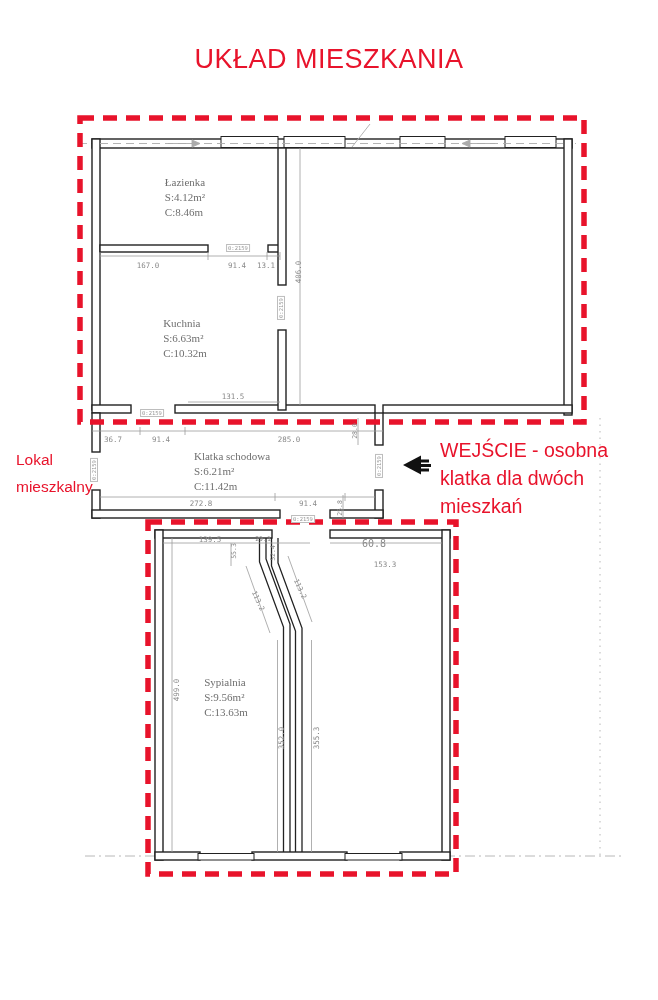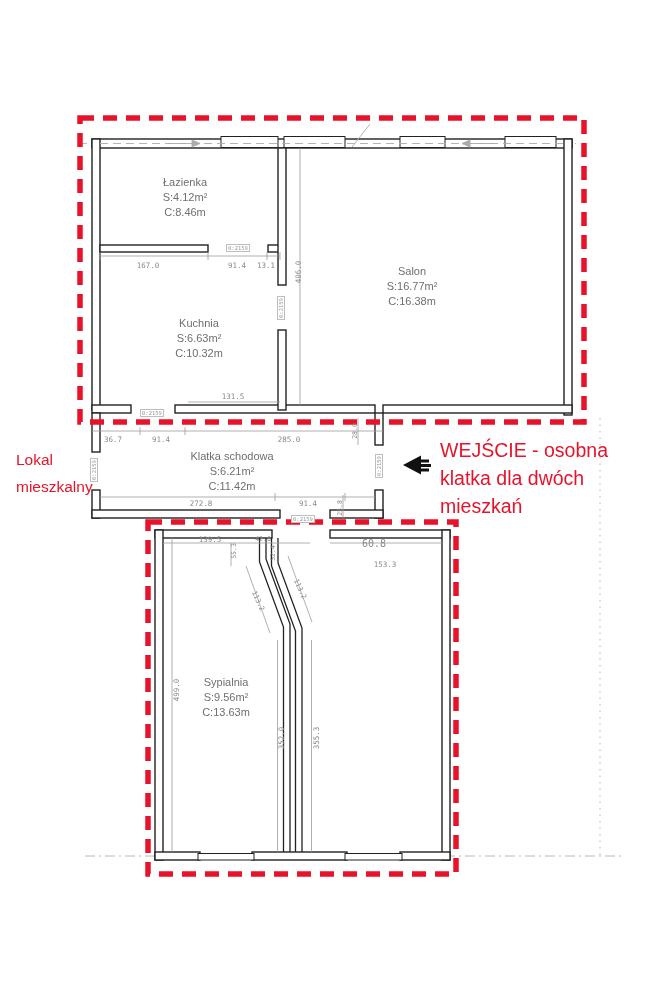--- a/index.html
+++ b/index.html
@@ -9,22 +9,22 @@
   #title{position:absolute;top:44px;left:0;width:658px;text-align:center;
          font-size:27px;letter-spacing:.5px;white-space:nowrap;}
   #lokal-note{position:absolute;left:16px;top:446px;width:90px;
          font-size:15.5px;line-height:27px;}
   #entrance-note{position:absolute;left:440px;top:436px;width:168px;
          font-size:19.5px;line-height:28px;}
   #footer-note{position:absolute;left:100px;top:884px;width:500px;
          font-size:15.5px;line-height:23px;}
   #plan-svg{position:absolute;left:0;top:0;}
   #label-layer{position:absolute;left:0;top:0;width:658px;height:1000px;}
-  .room{position:absolute;transform:translateX(-50%);text-align:center;
-        font-family:Liberation Sans, sans-serif;font-size:11px;line-height:15px;
+  .room{position:absolute;transform:translateX(-50%);
+        font-family:Liberation Serif, serif;font-size:11px;line-height:15px;
         color:#6f6f6f;white-space:nowrap;}
   .dim{position:absolute;font-family:"DejaVu Sans Mono",monospace;font-size:7.5px;
        color:#8a8a8a;white-space:nowrap;}
   .door{position:absolute;font-family:"DejaVu Sans Mono",monospace;font-size:5.5px;
        color:#979797;background:#fff;border:.5px solid #bdbdbd;padding:0 1px;white-space:nowrap;}
 </style>
 </head>
 <body>
 
 <div id="stage">
@@ -134,26 +134,21 @@
       <rect x="421" y="468.5" width="8" height="3"></rect>
     </g>
   </svg>
 
   <div id="label-layer">
       <div class="room" style="left: 185px; top: 175px;">
         <div>Łazienka</div>
         <div>S:4.12m²</div>
         <div>C:8.46m</div>
       </div>
-      <div class="room" style="left: 412px; top: 264px;">
-        <div>Salon</div>
-        <div>S:16.77m²</div>
-        <div>C:16.38m</div>
-      </div>
-      <div class="room" style="left: 185px; top: 316px; margin-left: 14px;">
+      <div class="room" style="left: 185px; top: 316px;">
         <div>Kuchnia</div>
         <div>S:6.63m²</div>
         <div>C:10.32m</div>
       </div>
       <div class="room" style="left: 232px; top: 449px;">
         <div>Klatka schodowa</div>
         <div>S:6.21m²</div>
         <div>C:11.42m</div>
       </div>
       <div class="room" style="left: 226px; top: 675px;">
@@ -169,31 +164,32 @@
       <span class="dim" style="left: 113px; top: 439px; transform: translate(-50%, -50%) rotate(0deg);">36.7</span>
       <span class="dim" style="left: 161px; top: 439px; transform: translate(-50%, -50%) rotate(0deg);">91.4</span>
       <span class="dim" style="left: 289px; top: 439px; transform: translate(-50%, -50%) rotate(0deg);">285.0</span>
       <span class="dim" style="left: 355px; top: 431px; font-size: 6.5px; transform: translate(-50%, -50%) rotate(-90deg);">28.0</span>
       <span class="dim" style="left: 185px; top: 503px; transform: translate(-50%, -50%) rotate(0deg); margin-left: 16px;">272.8</span>
       <span class="dim" style="left: 308px; top: 503px; transform: translate(-50%, -50%) rotate(0deg);">91.4</span>
       <span class="dim" style="left: 374px; top: 499px; font-size: 10px; transform: translate(-50%, -50%) rotate(0deg); margin-top: 44px;">60.8</span>
       <span class="dim" style="left: 340px; top: 508px; font-size: 6.5px; transform: translate(-50%, -50%) rotate(-90deg);">25.8</span>
       <span class="dim" style="left: 210px; top: 539px; transform: translate(-50%, -50%) rotate(0deg);">139.5</span>
       <span class="dim" style="left: 234px; top: 551px; font-size: 6.5px; transform: translate(-50%, -50%) rotate(-90deg);">55.3</span>
-      <span class="dim" style="left: 263px; top: 539px; font-size: 6.5px; transform: translate(-50%, -50%) rotate(0deg);">42.0</span>
+      <span class="dim" style="left: 263px; top: 539px; font-size: 6.5px; transform: translate(-50%, -50%) rotate(0deg);">29.1</span>
       <span class="dim" style="left: 273px; top: 553px; font-size: 6.5px; transform: translate(-50%, -50%) rotate(-90deg);">52.4</span>
       <span class="dim" style="left: 385px; top: 564px; transform: translate(-50%, -50%) rotate(0deg);">153.3</span>
       <span class="dim" style="left: 258px; top: 601px; font-size: 7px; transform: translate(-50%, -50%) rotate(65deg);">113.2</span>
       <span class="dim" style="left: 300px; top: 589px; font-size: 7px; transform: translate(-50%, -50%) rotate(65deg);">113.2</span>
       <span class="dim" style="left: 176px; top: 690px; transform: translate(-50%, -50%) rotate(-90deg);">499.0</span>
       <span class="dim" style="left: 281px; top: 738px; transform: translate(-50%, -50%) rotate(-90deg);">352.0</span>
       <span class="dim" style="left: 316px; top: 738px; transform: translate(-50%, -50%) rotate(-90deg);">355.3</span>
       <span class="door" style="left: 238px; top: 248px; transform: translate(-50%, -50%) rotate(0deg);">0:2159</span>
       <span class="door" style="left: 152px; top: 413px; transform: translate(-50%, -50%) rotate(0deg);">0:2159</span>
       <span class="door" style="left: 281px; top: 308px; transform: translate(-50%, -50%) rotate(-90deg);">0:2159</span>
       <span class="door" style="left: 94px; top: 470px; transform: translate(-50%, -50%) rotate(-90deg);">0:2159</span>
       <span class="door" style="left: 379px; top: 466px; transform: translate(-50%, -50%) rotate(-90deg);">0:2159</span>
       <span class="door" style="left: 303px; top: 519px; transform: translate(-50%, -50%) rotate(0deg);">0:2159</span>
     </div>
 
+  <div id="title" class="red-text">UKŁAD MIESZKANIA</div>
   <div id="lokal-note" class="red-text">Lokal mieszkalny</div>
   <div id="entrance-note" class="red-text">WEJŚCIE - osobna klatka dla dwóch mieszkań</div>
 </div>
 
 </body></html>

